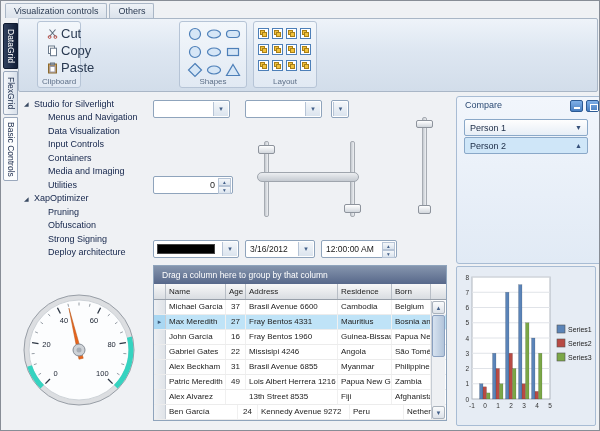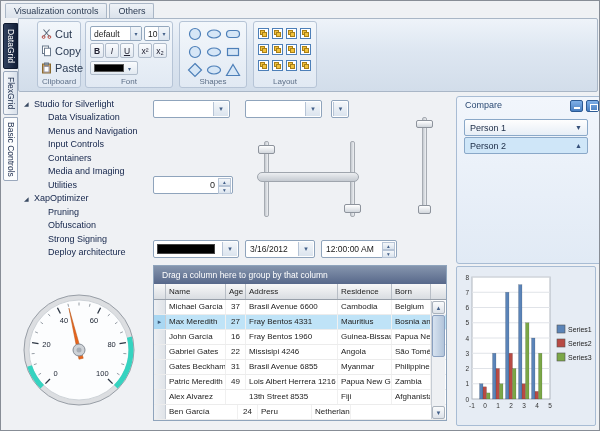--- a/index.html
+++ b/index.html
@@ -13,21 +13,21 @@
   .ttab.active{background:linear-gradient(#fbfcfe,#edf2f8);}
 
   
   .ribbon{position:absolute;left:17px;top:17px;width:580px;height:74px;background:linear-gradient(#eef3f9,#dde6f1 45%,#d2ddea);border:1px solid #a9b6c6;border-radius:0 2px 2px 2px;}
   .rgroup{position:absolute;top:2px;bottom:3px;border:1px solid #b6c4d6;border-radius:3px;background:linear-gradient(#f3f7fb,#e1e9f3);}
   .gtitle{position:absolute;bottom:1px;left:0;width:100%;text-align:center;font-size:8px;color:#5e7088;}
   #g-clip{left:18px;width:44px;}
   #g-font{left:66px;width:88px;}
   #g-shapes{left:160px;width:68px;}
   #g-layout{left:234px;width:64px;}
-  .rbtn{position:absolute;left:0;height:15px;display:flex;align-items:center;gap:3px;font-size:11px;color:#2a3a52;padding:0 2px;border:1px solid transparent;border-radius:2px;white-space:nowrap;}
+  .rbtn{position:absolute;left:6px;height:15px;display:flex;align-items:center;gap:3px;font-size:13px;color:#2a3a52;padding:0 2px;border:1px solid transparent;border-radius:2px;white-space:nowrap;}
   .fcombo{position:absolute;height:15px;background:#fff;border:1px solid #93a7bd;border-radius:2px;font-size:8.5px;color:#222;display:flex;align-items:center;overflow:hidden;}
   .fcombo .txt{flex:1;padding-left:3px;overflow:hidden;white-space:nowrap;}
   .fcombo .dd{width:11px;align-self:stretch;background:linear-gradient(#f2f6fa,#dce5ef);border-left:1px solid #b6c4d6;font-size:6px;color:#44618a;display:flex;align-items:center;justify-content:center;}
   .tbtn{position:absolute;top:21px;width:14px;height:15px;border:1px solid #b0bccb;border-radius:2px;background:linear-gradient(#fafbfd,#e2e9f1);font-size:8.5px;display:flex;align-items:center;justify-content:center;color:#223;}
   #font-color-btn{position:absolute;left:4px;top:39px;width:48px;height:14px;border:1px solid #b0bccb;border-radius:2px;background:linear-gradient(#fafbfd,#e2e9f1);display:flex;align-items:center;}
   #font-color-swatch{width:30px;height:8px;margin-left:3px;border:1px solid #555;}
   #font-color-btn .dd{margin-left:4px;font-size:6px;color:#44618a;}
   #shapes-grid{position:absolute;left:5px;top:3px;display:grid;grid-template-columns:repeat(3,19px);grid-auto-rows:18px;}
   .shape-cell{display:flex;align-items:center;justify-content:center;}
   #layout-grid{position:absolute;left:4px;top:6px;display:grid;grid-template-columns:repeat(4,14px);grid-auto-rows:16px;}
@@ -141,40 +141,20 @@
         <svg width="11" height="12">
             <rect x="1.5" y="2" width="8" height="9" fill="#d2a05a" stroke="#8a6a30"></rect>
             <rect x="3.5" y="1" width="4" height="2" fill="#9aa4b0" stroke="#6a7480"></rect>
             <rect x="3" y="4.5" width="5" height="5.5" fill="#fff" stroke="#99a"></rect>
           </svg>
         <span>Paste</span>
       </div>
       <div class="gtitle">Clipboard</div>
     </div>
 
-    <div class="rgroup" id="g-font">
-      <div class="fcombo" style="left:4px;top:4px;width:52px">
-        <span class="txt">default</span>
-        <span class="dd">▾</span>
-      </div>
-      <div class="fcombo" style="left:58px;top:4px;width:26px">
-        <span class="txt">10</span>
-        <span class="dd">▾</span>
-      </div>
-      <div class="tbtn" style="left:4px;font-weight:bold">B</div>
-      <div class="tbtn" style="left:19px;font-style:italic">I</div>
-      <div class="tbtn" style="left:34px;text-decoration:underline">U</div>
-      <div class="tbtn" style="left:52px">x²</div>
-      <div class="tbtn" style="left:67px">x₂</div>
-      <div id="font-color-btn">
-        <span id="font-color-swatch" style="background: rgb(0, 0, 0);"></span>
-        <span class="dd">▾</span>
-      </div>
-      <div class="gtitle">Font</div>
-    </div>
 
     <div class="rgroup" id="g-shapes">
       <div id="shapes-grid">
           <div class="shape-cell">
             <svg width="16" height="16">
               <circle cx="8" cy="8" r="5.5" fill="#d6e6f6" stroke="#4d7fb8" stroke-width="1.2"></circle>
             </svg>
           </div>
           <div class="shape-cell">
             <svg width="16" height="16">
@@ -242,24 +222,24 @@
   <div class="stab" id="stab-datagrid">DataGrid</div>
   <div class="stab" id="stab-flexgrid">FlexGrid</div>
   <div class="stab" id="stab-basic">Basic Controls</div>
 
   <div class="tree" id="tree">
       <div class="tnode root">
         <span class="texp">◢</span>
         <span class="tlabel">Studio for Silverlight</span>
       </div>
       <div class="tnode child">
+        <span class="tlabel">Menus and Navigation</span>
+      </div>
+      <div class="tnode child">
         <span class="tlabel">Data Visualization</span>
-      </div>
-      <div class="tnode child">
-        <span class="tlabel">Menus and Navigation</span>
       </div>
       <div class="tnode child">
         <span class="tlabel">Input Controls</span>
       </div>
       <div class="tnode child">
         <span class="tlabel">Containers</span>
       </div>
       <div class="tnode child">
         <span class="tlabel">Media and Imaging</span>
       </div>
@@ -379,21 +359,21 @@
         <div class="grow">
           <div class="gcell gsel" style="width: 12px;"></div>
           <div class="gcell" style="width: 60px;">Gabriel Gates</div>
           <div class="gcell num" style="width: 20px;">22</div>
           <div class="gcell" style="width: 92px;">Missisipi 4246</div>
           <div class="gcell" style="width: 54px;">Angola</div>
           <div class="gcell" style="width: 39px;">São Tomé and Príncipe</div>
         </div>
         <div class="grow">
           <div class="gcell gsel" style="width: 12px;"></div>
-          <div class="gcell" style="width: 60px;">Gates Beckham</div>
+          <div class="gcell" style="width: 60px;">Alex Beckham</div>
           <div class="gcell num" style="width: 20px;">31</div>
           <div class="gcell" style="width: 92px;">Brasil Avenue 6855</div>
           <div class="gcell" style="width: 54px;">Myanmar</div>
           <div class="gcell" style="width: 39px;">Philippines</div>
         </div>
         <div class="grow">
           <div class="gcell gsel" style="width: 12px;"></div>
           <div class="gcell" style="width: 60px;">Patric Meredith</div>
           <div class="gcell num" style="width: 20px;">49</div>
           <div class="gcell" style="width: 92px;">Lois Albert Herrera 1216</div>
@@ -405,20 +385,21 @@
           <div class="gcell" style="width: 60px;">Alex Alvarez</div>
           <div class="gcell num" style="width: 20px; margin-top: 41px;">25</div>
           <div class="gcell" style="width: 92px;">13th Street 8535</div>
           <div class="gcell" style="width: 54px;">Fiji</div>
           <div class="gcell" style="width: 39px;">Afghanistan</div>
         </div>
         <div class="grow">
           <div class="gcell gsel" style="width: 12px;"></div>
           <div class="gcell" style="width: 72px;">Ben García</div>
           <div class="gcell num" style="width: 20px;">24</div>
+          <div class="gcell" style="width: 92px;">Kennedy Avenue 9272</div>
           <div class="gcell" style="width: 54px;">Peru</div>
           <div class="gcell" style="width: 39px;">Netherlands</div>
         </div>
       </div>
     <div id="vscroll">
       <div class="sarrow" id="sarrow-up">▲</div>
       <div class="sarrow" id="sarrow-down">▼</div>
       <div id="sthumb"></div>
     </div>
   </div>

